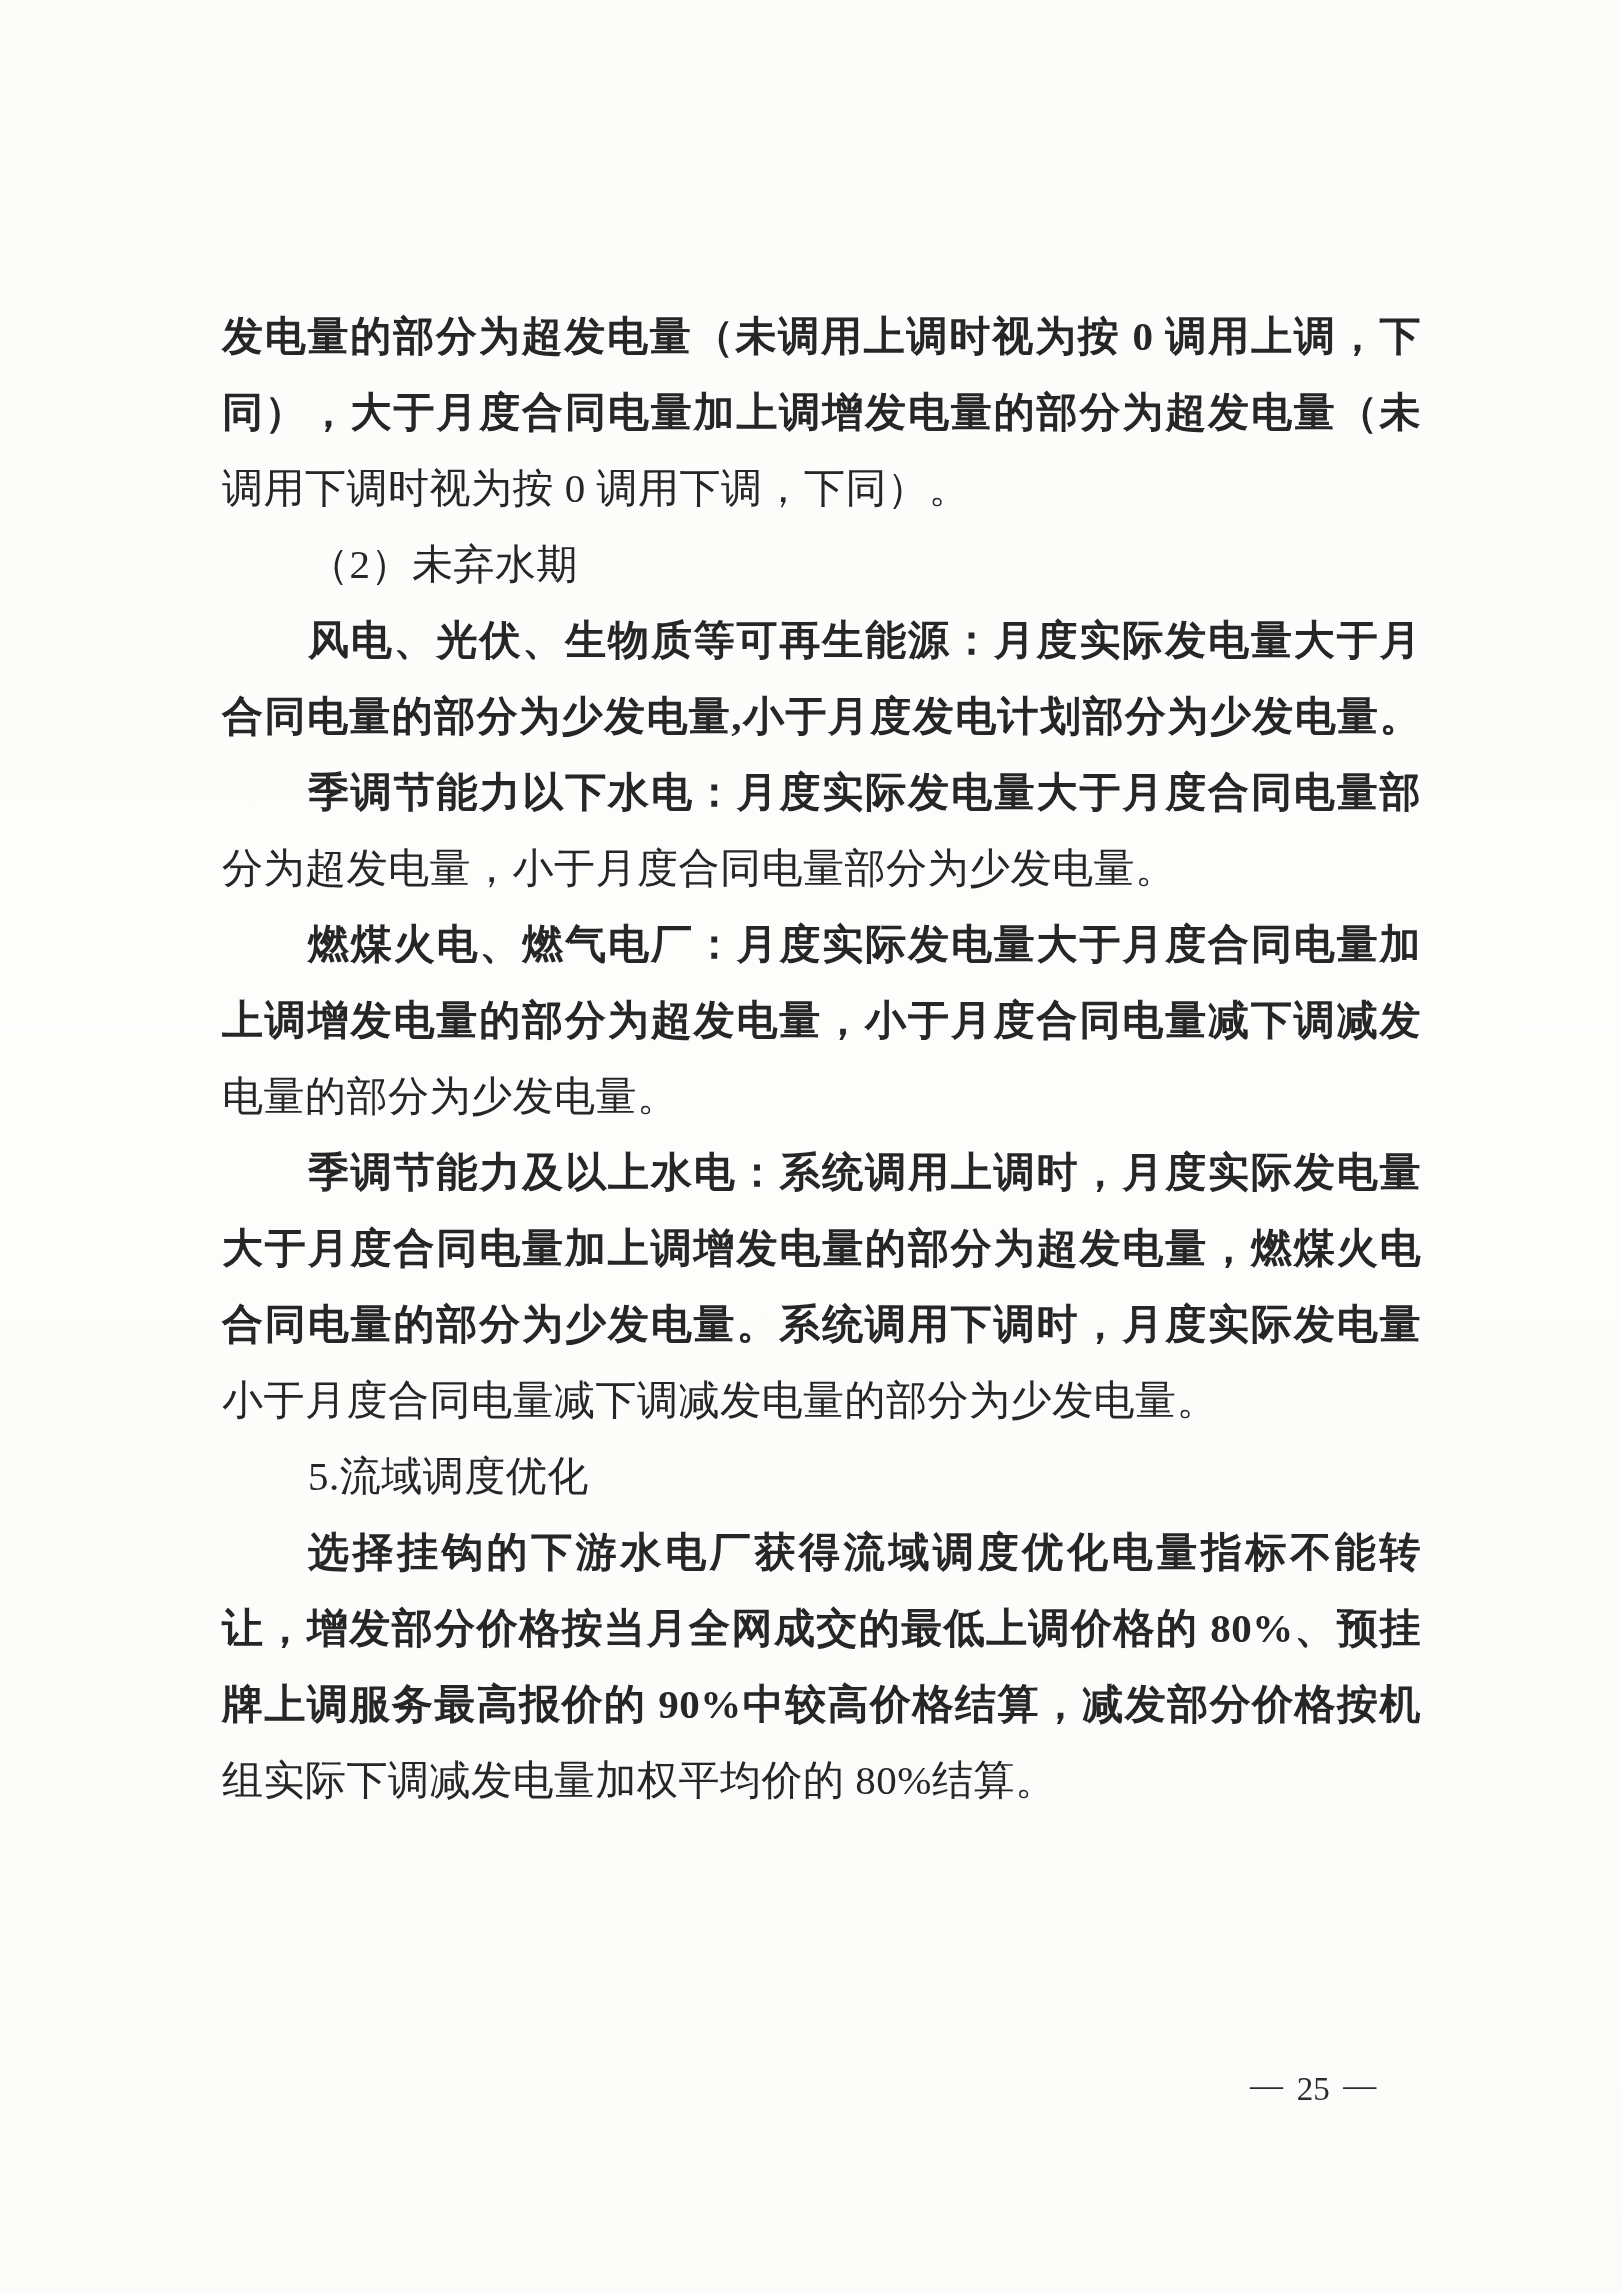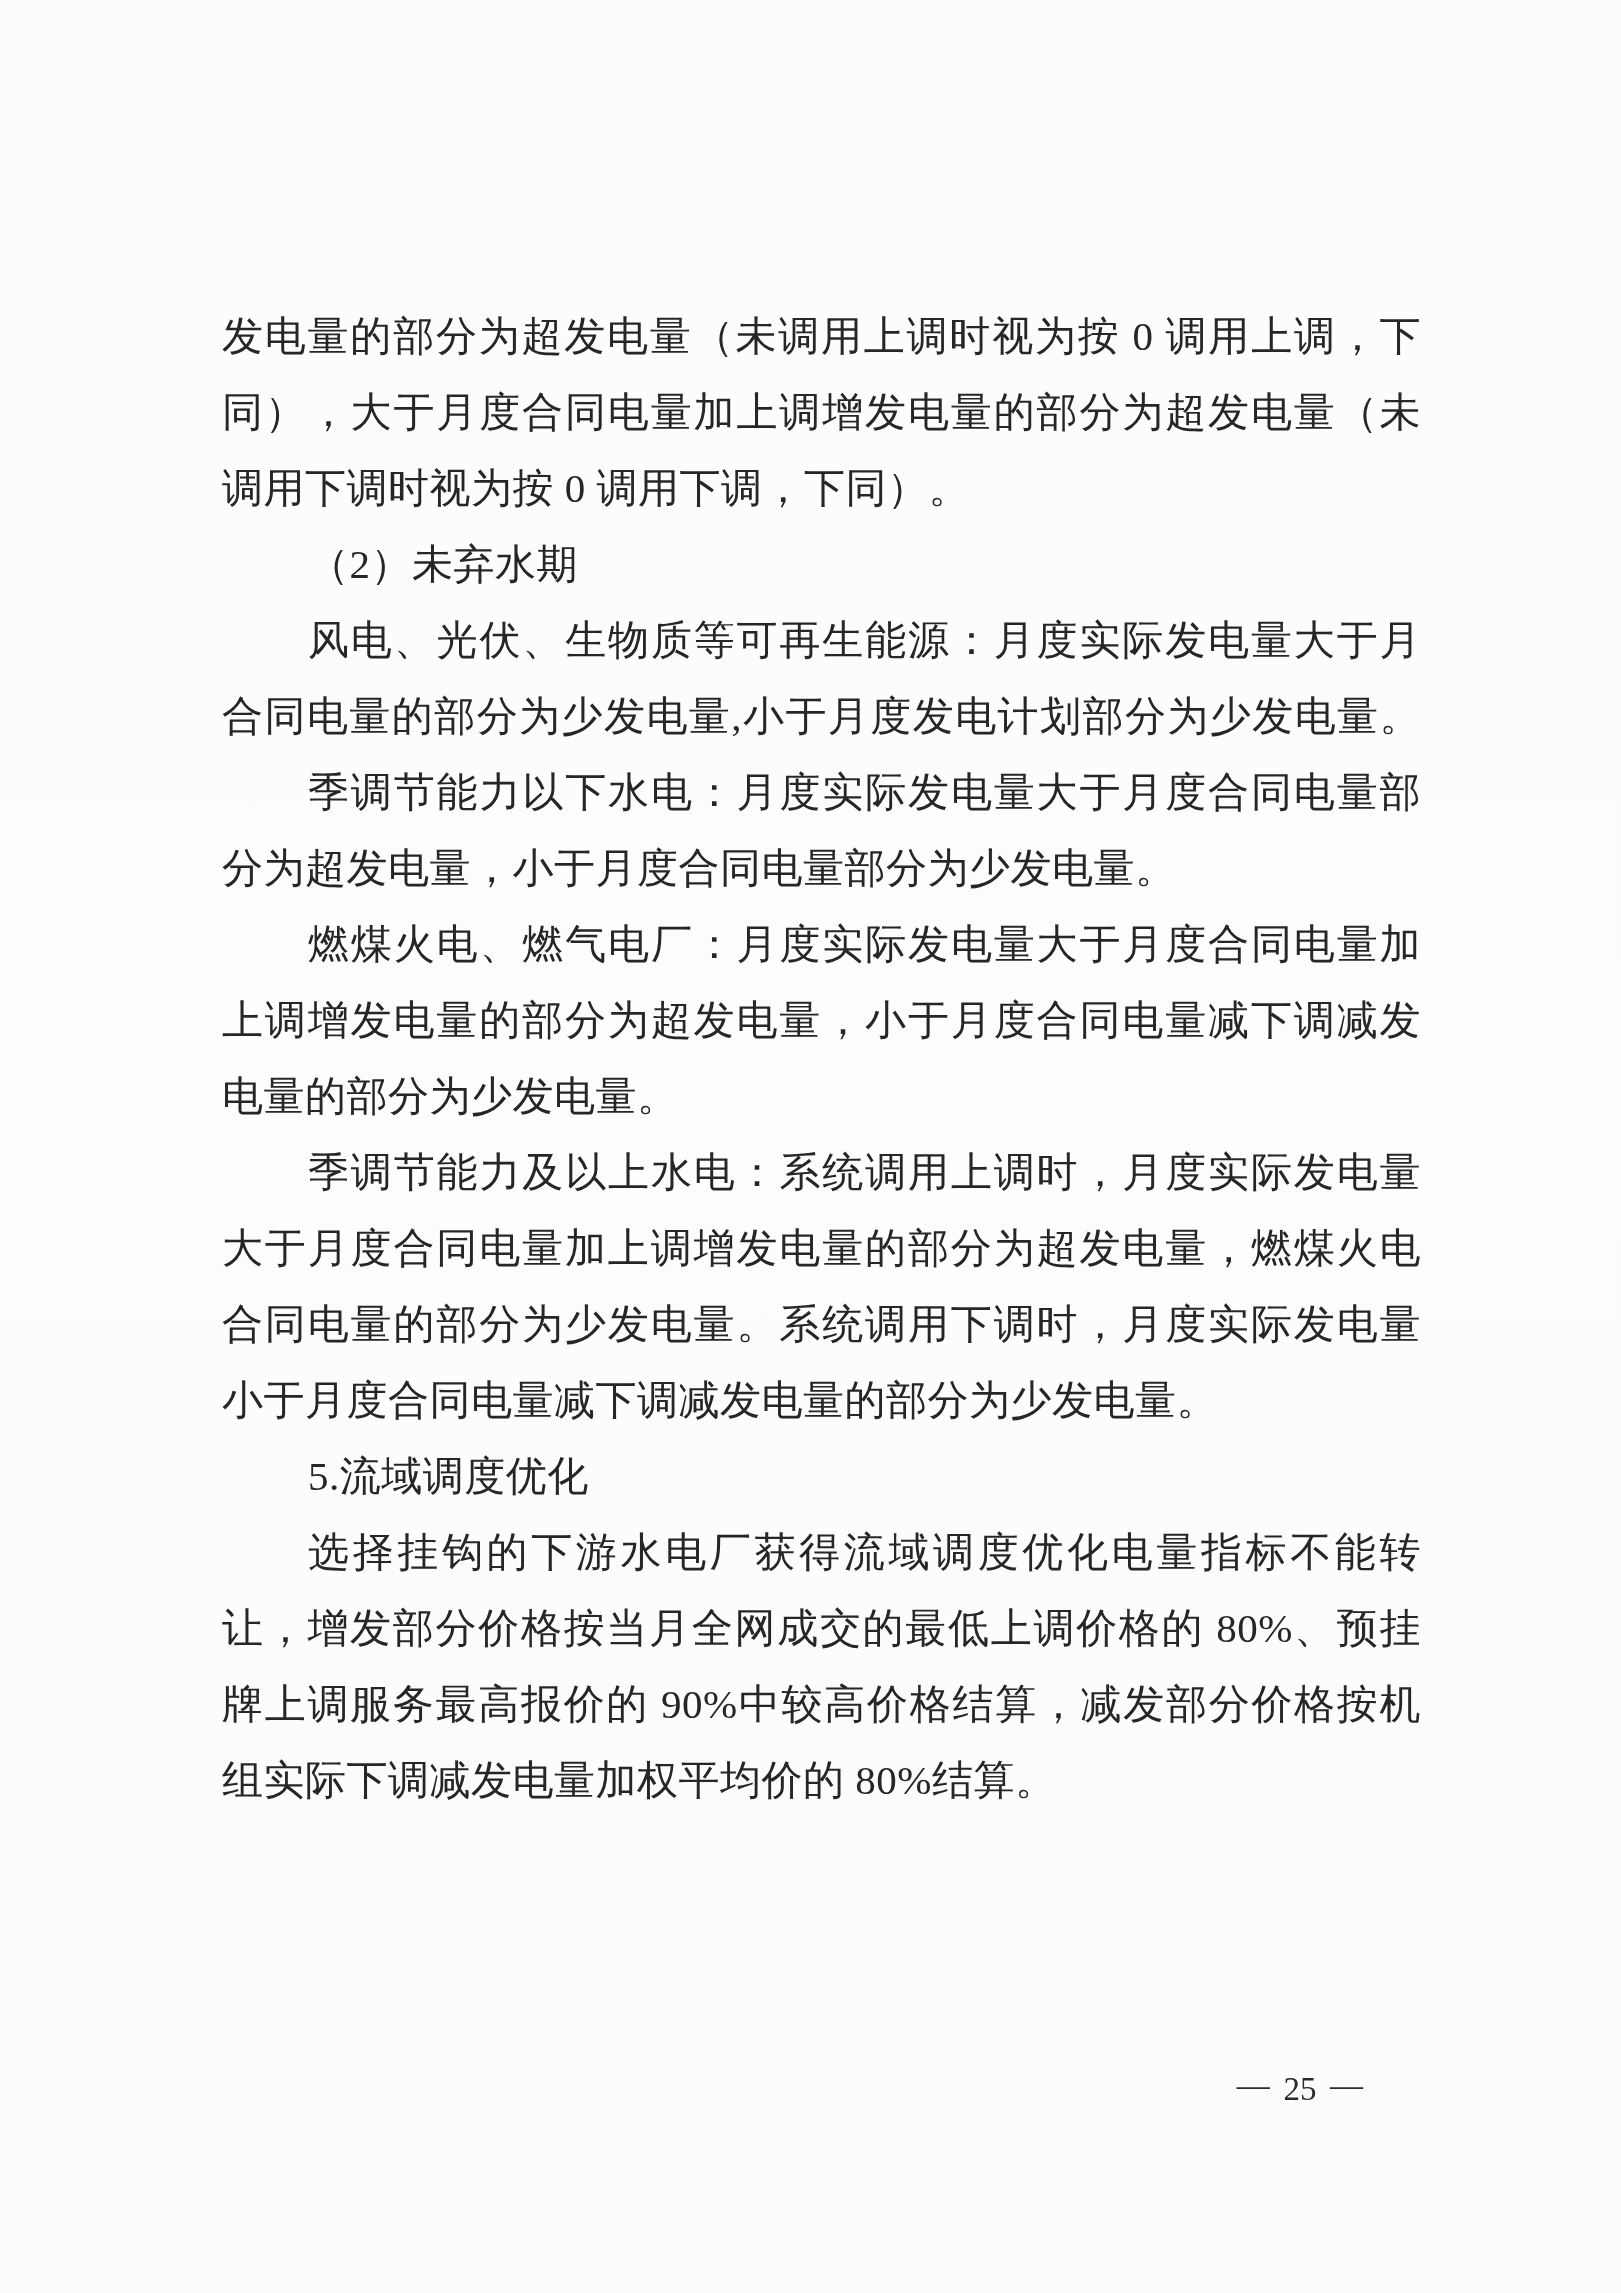--- a/index.html
+++ b/index.html
@@ -28,33 +28,34 @@
     font-size: 41px;
     line-height: 76px;
     letter-spacing: 0.5px;
   }
   .line {
     width: 100%;
   }
   .line.fill {
     text-align: justify;
     text-align-last: justify;
+    font-weight: bold;
     -moz-text-align-last: justify;
   }
   .line.indent {
     text-indent: 86px;
   }
   .footer {
     position: absolute;
     top: 2066px;
     left: 1223px;
     width: 167px;
     font-size: 33px;
     line-height: 47px;
-    text-align: left;
+    text-align: right;
     color: #2b2b2b;
     white-space: nowrap;
   }
   .footer .dash {
     display: inline-block;
     margin: 0 13.7px;
     position: relative;
     top: -3.9px;
     font-size: 33px;
   }

